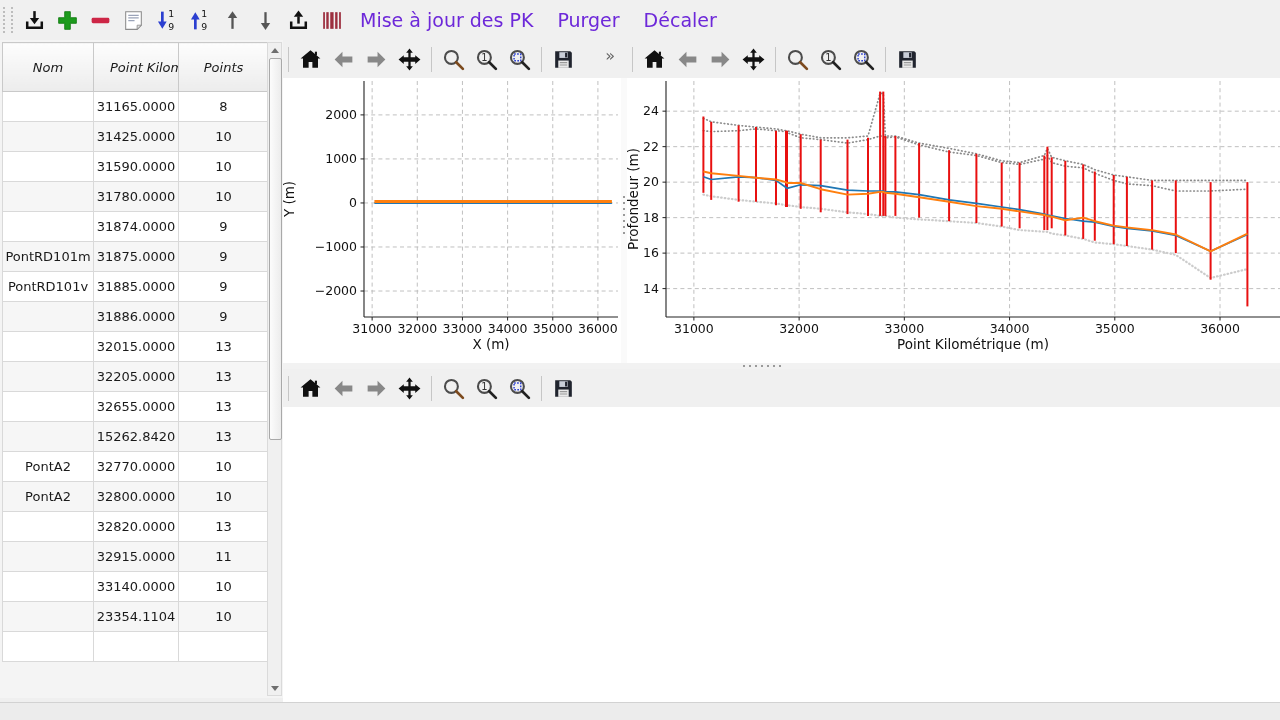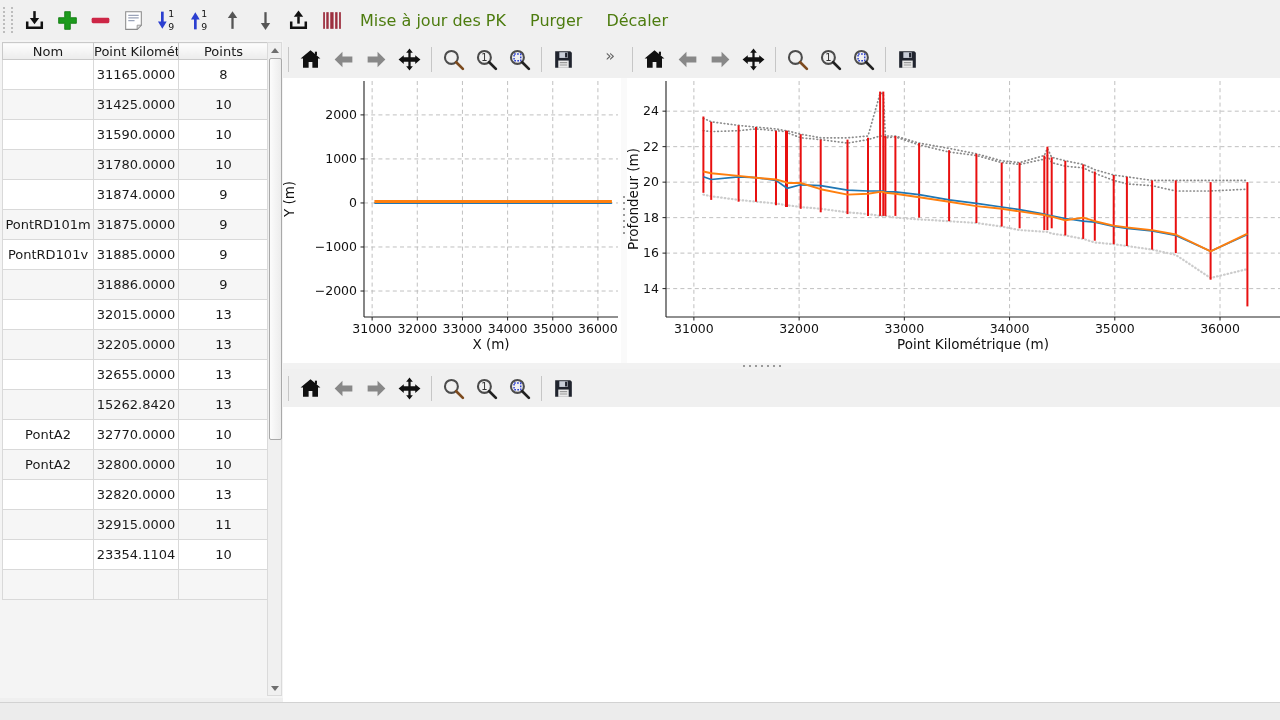--- a/index.html
+++ b/index.html
@@ -6,28 +6,28 @@
   .app{position:relative;width:1280px;height:720px;background:#efefef;overflow:hidden;
        font-family:"DejaVu Sans","Liberation Sans",sans-serif;color:#1a1a1a;}
   
   .main-toolbar{position:absolute;left:0;top:0;width:1280px;height:40px;background:#f0f0f0;
                 display:flex;align-items:center;padding-left:2px;box-sizing:border-box;}
   .grip{width:6px;height:26px;border-left:2px dotted #bdbdbd;border-right:2px dotted #bdbdbd;margin:0 5px 0 1px;}
   .tbtn{width:33px;height:33px;border:none;background:transparent;display:flex;align-items:center;
         justify-content:center;padding:0;cursor:pointer;}
   .tbtn .ic,.nbtn .ic{display:flex;width:25px;height:25px;}
   .tbtn svg,.nbtn svg{width:100%;height:100%;}
-  .txtbtn{border:none;background:transparent;font-family:inherit;font-size:16px;color:#4d7c0f;
+  .txtbtn{border:none;background:transparent;font-family:inherit;font-size:19px;color:#6d28d9;
           padding:0 12px;height:33px;cursor:pointer;}
   
   .table-pane{position:absolute;left:0;top:40px;width:283px;height:658px;background:#f4f4f4;overflow:hidden;}
   table.pk{border-collapse:collapse;table-layout:fixed;width:266px;margin:2px 0 0 2px;background:#fff;}
   table.pk th{height:16px;font-weight:normal;font-size:13px;text-align:center;
               background:linear-gradient(#fdfdfd,#ececec);border:1px solid #c9c9c9;
-              overflow:hidden;white-space:nowrap;padding:0;}
+              overflow:hidden;white-space:nowrap;padding:16px;font-style:italic;}
   table.pk td{height:29px;font-size:13px;text-align:center;border:1px solid #d9d9d9;background:#fff;
               overflow:hidden;white-space:nowrap;padding:0;}
   table.pk tbody tr:nth-child(even) td{background:#f6f6f6;}
   table.pk td.selected{background:#d7eafa;border:1px solid #86b5dc;}
   .vscroll{position:absolute;right:1px;top:2px;width:15px;height:654px;background:#f0f0f0;border:1px solid #dadada;box-sizing:border-box;}
   .sb-btn{position:absolute;left:0;width:13px;height:14px;display:flex;align-items:center;justify-content:center;cursor:pointer;}
   .sb-btn.up{top:0;} .sb-btn.down{bottom:0;}
   .tri-up{width:0;height:0;border-left:4px solid transparent;border-right:4px solid transparent;border-bottom:5px solid #6e6e6e;}
   .tri-down{width:0;height:0;border-left:4px solid transparent;border-right:4px solid transparent;border-top:5px solid #6e6e6e;}
   .sb-thumb{position:absolute;left:1px;top:15px;width:11px;height:380px;border:1px solid #a9a9a9;border-radius:2px;
@@ -250,20 +250,25 @@
           </tr>
           <tr>
             <td></td>
             <td>32820.0000</td>
             <td>13</td>
           </tr>
           <tr>
             <td></td>
             <td>32915.0000</td>
             <td>11</td>
+          </tr>
+          <tr>
+            <td></td>
+            <td>33140.0000</td>
+            <td>10</td>
           </tr>
           <tr>
             <td></td>
             <td>23354.1104</td>
             <td>10</td>
           </tr>
           <tr>
             <td></td>
             <td></td>
             <td></td>

